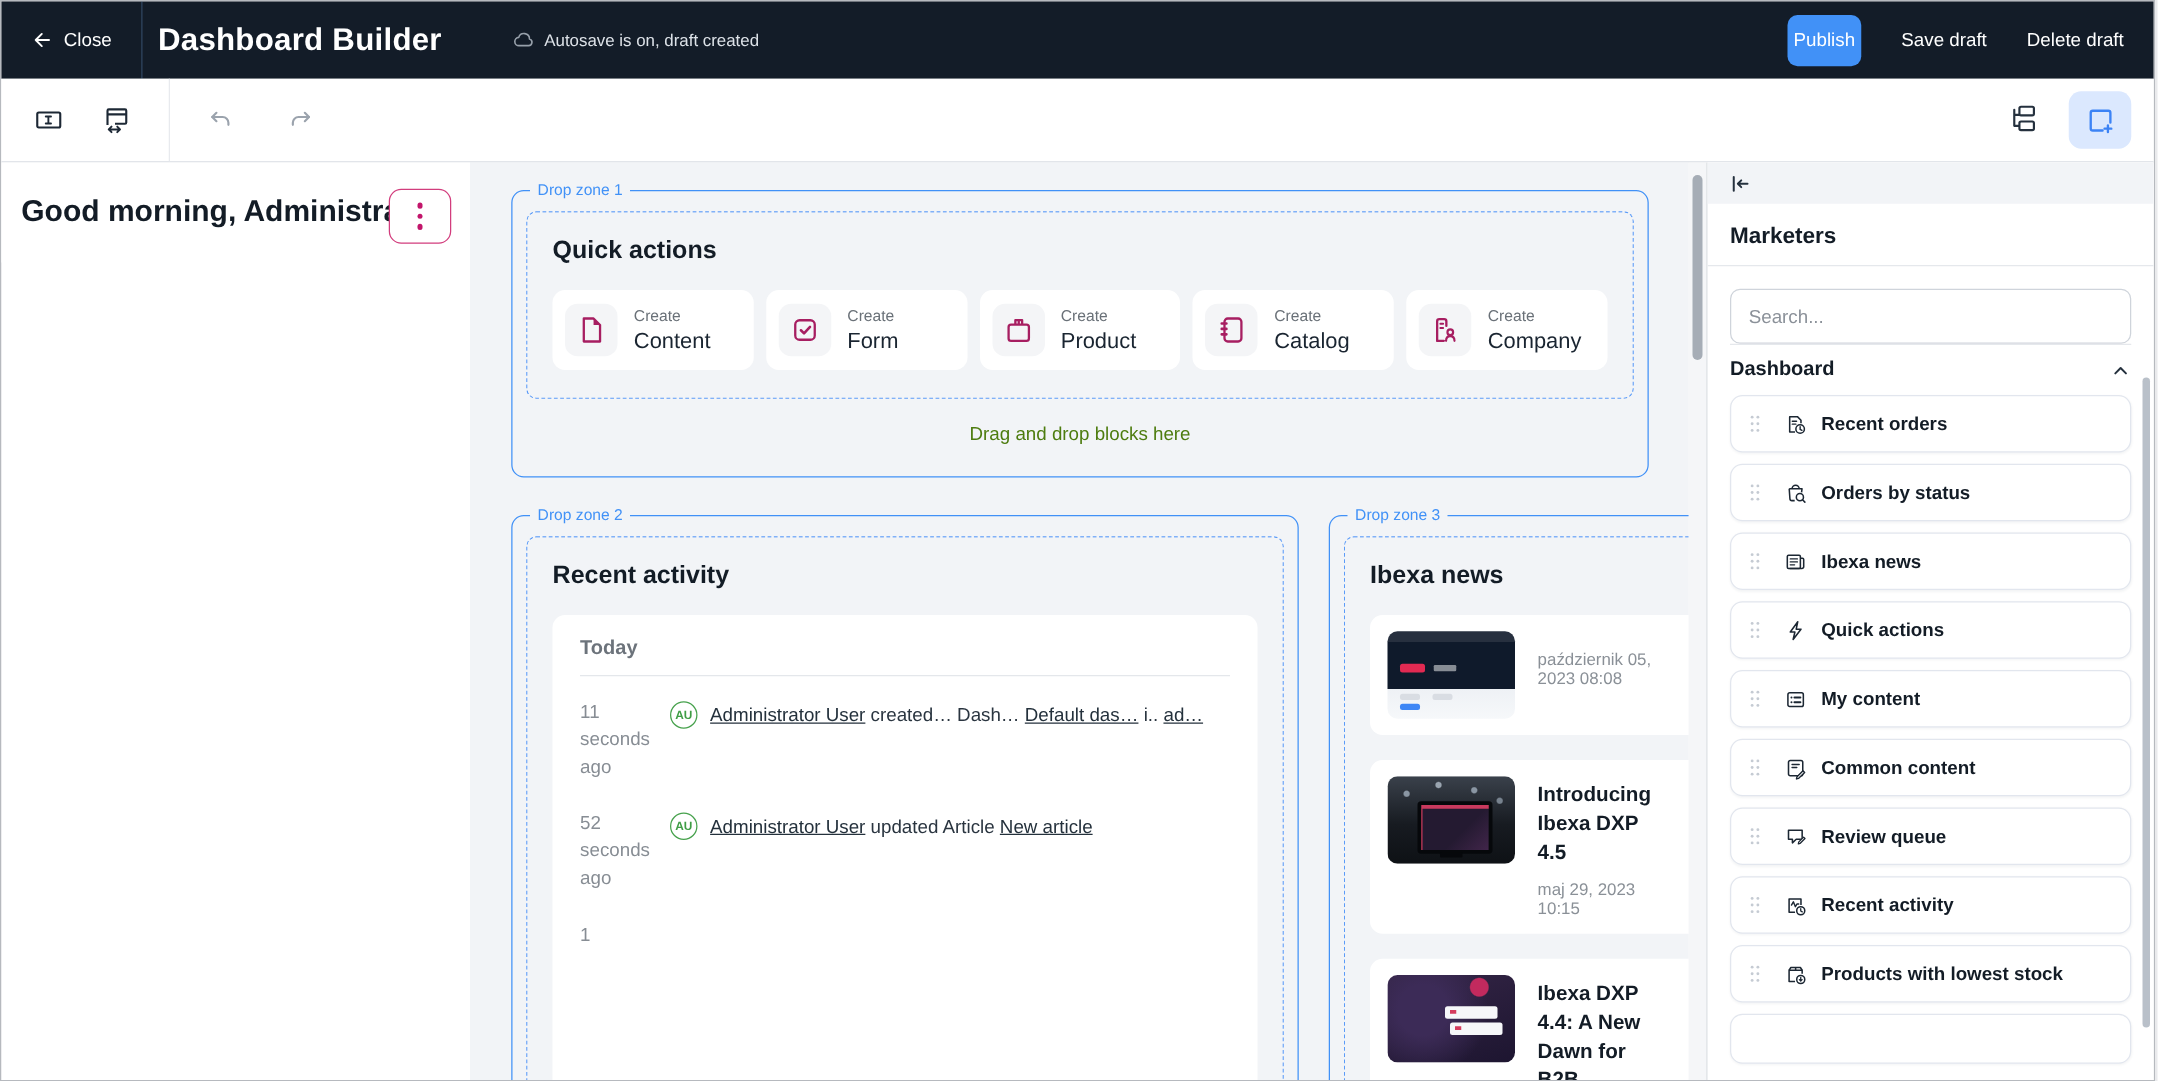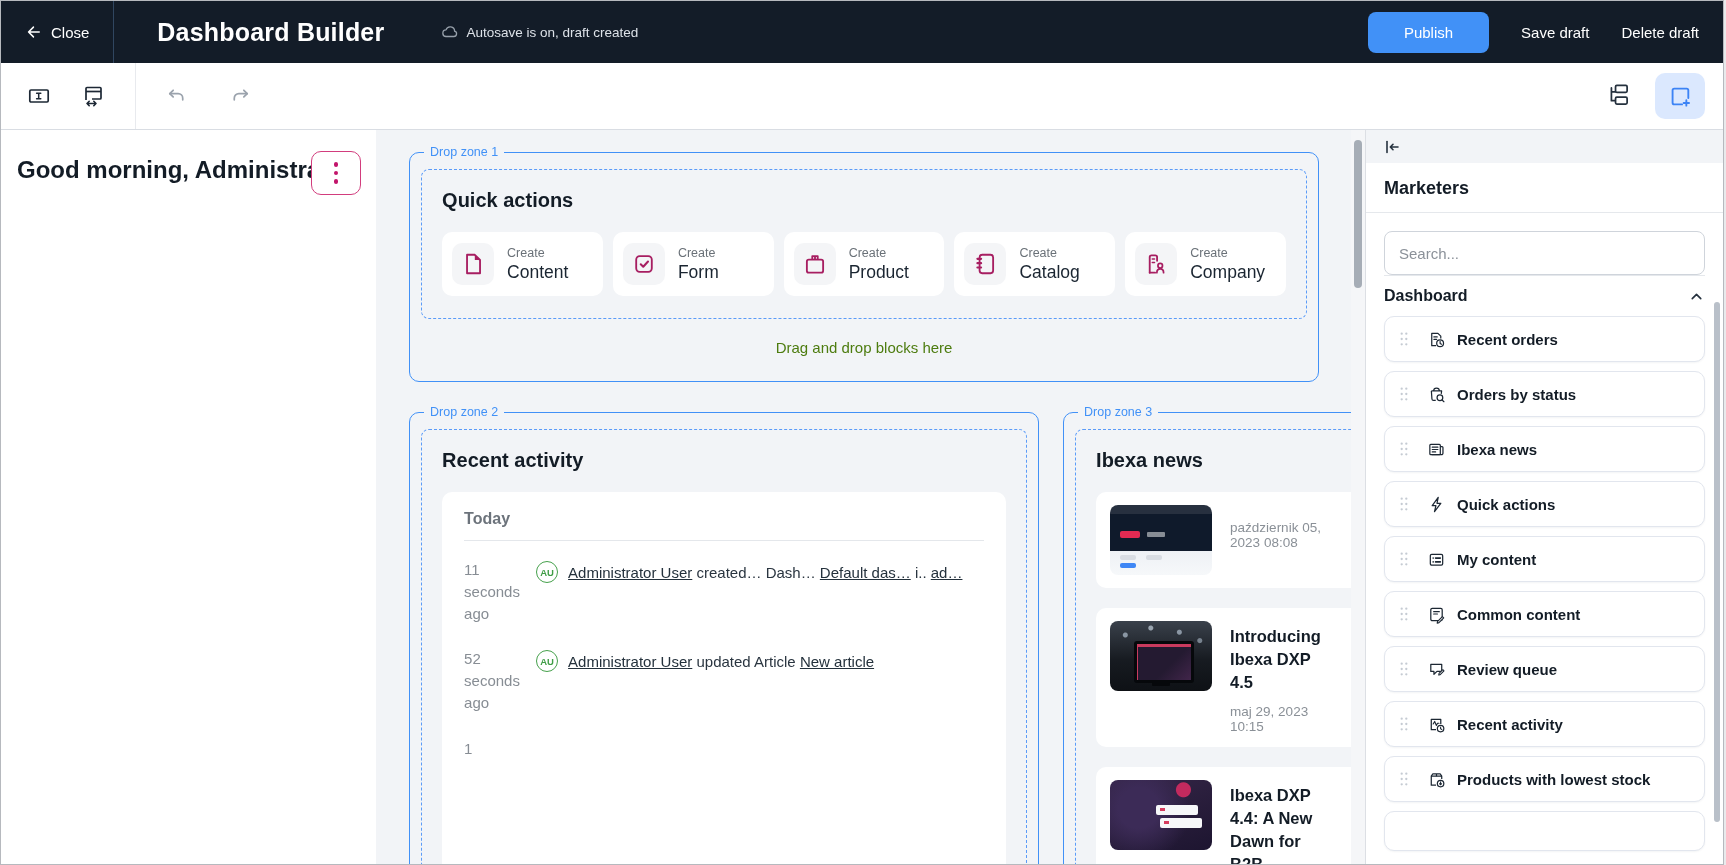--- a/index.html
+++ b/index.html
@@ -4,24 +4,24 @@
 <style>
   *{box-sizing:border-box;margin:0;padding:0}
   html,body{font-family:"Liberation Sans",sans-serif}
   body{background:#e9eaec}
   .app{width:1724px;height:865px;border:1px solid #b6b9be;background:#fff;display:flex;flex-direction:column;overflow:hidden;position:relative}
 
   
   .topbar{height:62px;background:#131c28;display:flex;align-items:center;padding:0 24px;flex:none;color:#fff}
   .close-btn{display:flex;align-items:center;gap:10px;background:none;border:none;color:#fff;font-size:15px;cursor:pointer;font-family:inherit}
   .topbar-sep{width:1px;height:62px;background:rgba(96,140,190,.38);margin-left:24px}
-  .app-title{font-size:25px;font-weight:800;letter-spacing:.2px;margin-left:43px;white-space:nowrap}
+  .app-title{font-size:25px;font-weight:800;letter-spacing:.2px;margin-left:12px;white-space:nowrap}
   .autosave{display:flex;align-items:center;gap:8px;margin-left:56px;color:#dde2e8;font-size:13.5px}
   .topbar-actions{margin-left:auto;display:flex;align-items:center;gap:32px}
-  .publish-btn{background:#4191f7;color:#fff;border:none;border-radius:8px;height:41px;padding:0 36px;font-size:15px;font-family:inherit;cursor:pointer}
+  .publish-btn{background:#4191f7;color:#fff;border:none;border-radius:8px;height:41px;padding:0 5px;font-size:15px;font-family:inherit;cursor:pointer}
   .ghost-btn{background:none;border:none;color:#fff;font-size:15px;font-family:inherit;cursor:pointer}
 
   
   .toolbar{height:67px;background:#fff;border-bottom:1px solid #d9dde3;display:flex;align-items:center;padding:0 18px 0 10px;flex:none}
   .ib{width:40px;height:40px;display:flex;align-items:center;justify-content:center;background:none;border:none;border-radius:9px;cursor:pointer}
   .tool-left{display:flex;align-items:center;gap:14px;height:100%;padding:0 22px 0 8px;border-right:1px solid #e8eaee}
   .history{display:flex;align-items:center;gap:24px;margin-left:20px}
   .tool-spacer{flex:1}
   .tool-right{display:flex;align-items:center;gap:16px}
   .ib.active{background:#dbe8fe;width:50px;height:46px;border-radius:10px}

